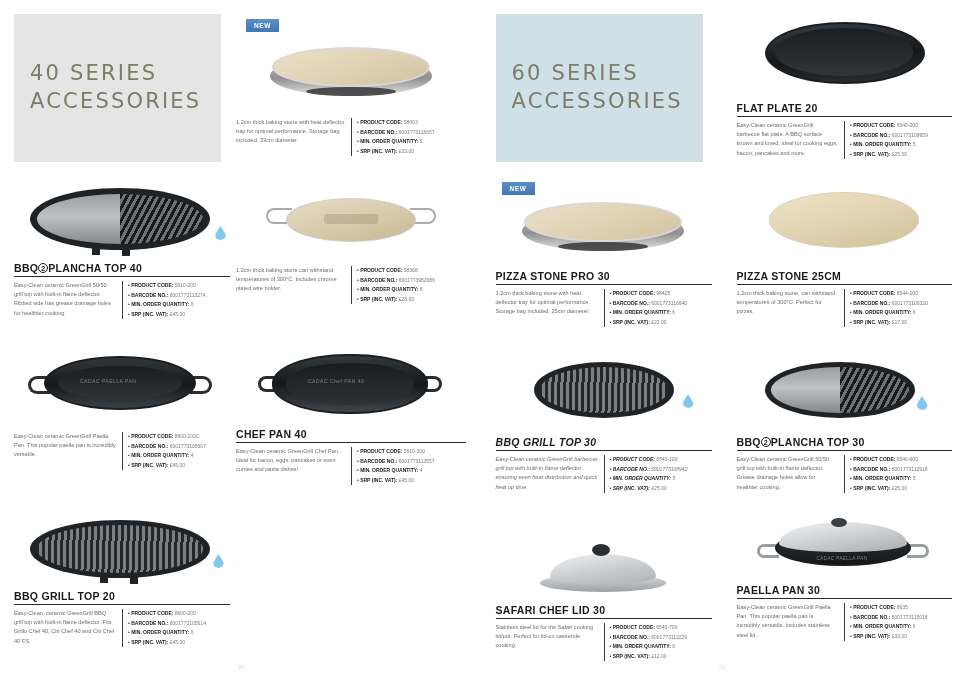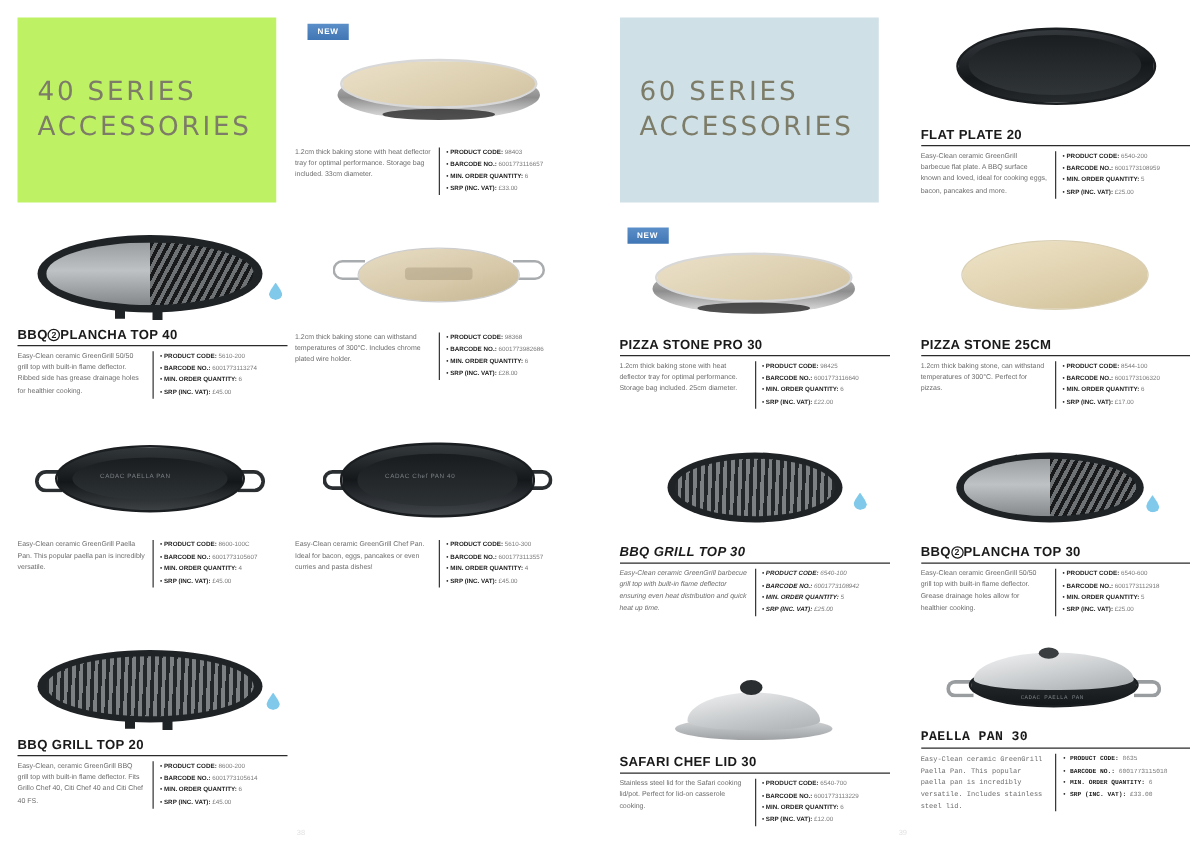--- a/index.html
+++ b/index.html
@@ -115,21 +115,21 @@
   
   .art-wrap { position: relative; width: 100%; height: 100%; }
 </style>
 </head>
 <body>
 
 <div class="spread">
 
   <div class="page left">
 
-    <div class="series-banner" style="background:#bef264;">
+    <div class="series-banner" style="background:#e5e5e5;">
       <div class="ln">40 SERIES</div>
       <div class="ln">ACCESSORIES</div>
     </div>
 
     <div class="cell" style="left:236px; top:14px; width:230px;">
       <div class="new-badge" style="left:10px; top:5px;">NEW</div>
       <div class="art" style="height:82px; margin-top:18px;">
         <div class="art-wrap">
           <div style="position:absolute; left:50%; top:50%; transform:translate(-50%,-50%);
                       width:162px; height:52px;">
@@ -255,20 +255,23 @@
             <div style="position:absolute; left:14px; top:0; width:156px; height:60px;
                         border-radius:48%; background:linear-gradient(180deg,#34393c,#15181b 50%,#40454a);
                         border:2px solid #1b1e21;"></div>
             <div style="position:absolute; left:28px; top:9px; width:128px; height:42px;
                         border-radius:48%; background:linear-gradient(180deg,#191c1f,#2d3235);"></div>
             <div style="position:absolute; left:50px; top:24px; width:84px;
                         color:#7a8085; font-size:5px; letter-spacing:.5px;">CADAC  Chef PAN 40</div>
           </div>
         </div>
       </div>
+      <div class="ptitle">
+        <span>CHEF PAN 40</span>
+      </div>
       <div class="pbody">
         <div class="pdesc">Easy-Clean ceramic GreenGrill Chef Pan. Ideal for bacon, eggs, pancakes or even curries and pasta dishes!</div>
         <div class="pspecs">
           <div class="spec"><span class="dot">•</span> <b>PRODUCT CODE:</b> <span>5610-300</span></div>
           <div class="spec"><span class="dot">•</span> <b>BARCODE NO.:</b> <span>6001773113557</span></div>
           <div class="spec"><span class="dot">•</span> <b>MIN. ORDER QUANTITY:</b> <span>4</span></div>
           <div class="spec"><span class="dot">•</span> <b>SRP (INC. VAT):</b> <span>£45.00</span></div>
         </div>
       </div>
     </div>
@@ -467,21 +470,21 @@
         <div class="pdesc">Stainless steel lid for the Safari cooking lid/pot. Perfect for lid-on casserole cooking.</div>
         <div class="pspecs">
           <div class="spec"><span class="dot">•</span> <b>PRODUCT CODE:</b> <span>6540-700</span></div>
           <div class="spec"><span class="dot">•</span> <b>BARCODE NO.:</b> <span>6001773113229</span></div>
           <div class="spec"><span class="dot">•</span> <b>MIN. ORDER QUANTITY:</b> <span>6</span></div>
           <div class="spec"><span class="dot">•</span> <b>SRP (INC. VAT):</b> <span>£12.00</span></div>
         </div>
       </div>
     </div>
 
-    <div class="cell" style="left:255px; top:512px; width:215px;font-family:Liberation Mono, monospace;">
+    <div class="cell" style="left:255px; top:512px; width:215px;">
       <div class="art" style="height:72px;">
         <div class="art-wrap">
           <div style="position:absolute; left:20px; top:10px; width:172px; height:52px;">
             <div style="position:absolute; left:0; top:22px; width:22px; height:14px;
                         border:3px solid #9a9d9f; border-right:none; border-radius:10px 0 0 10px;"></div>
             <div style="position:absolute; right:0; top:22px; width:22px; height:14px;
                         border:3px solid #9a9d9f; border-left:none; border-radius:0 10px 10px 0;"></div>
             <div style="position:absolute; left:18px; top:8px; width:136px; height:36px;
                         border-radius:50%; background:linear-gradient(#2e3336,#15181b);
                         border:2px solid #1b1e21;"></div>

